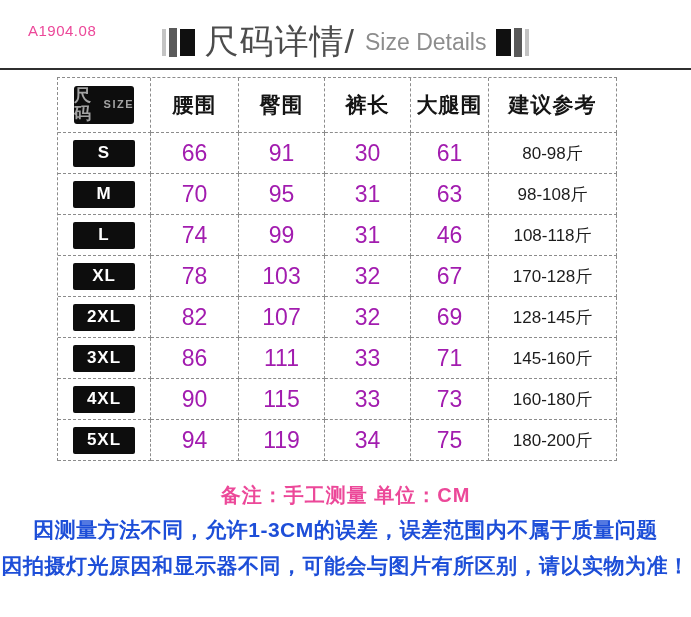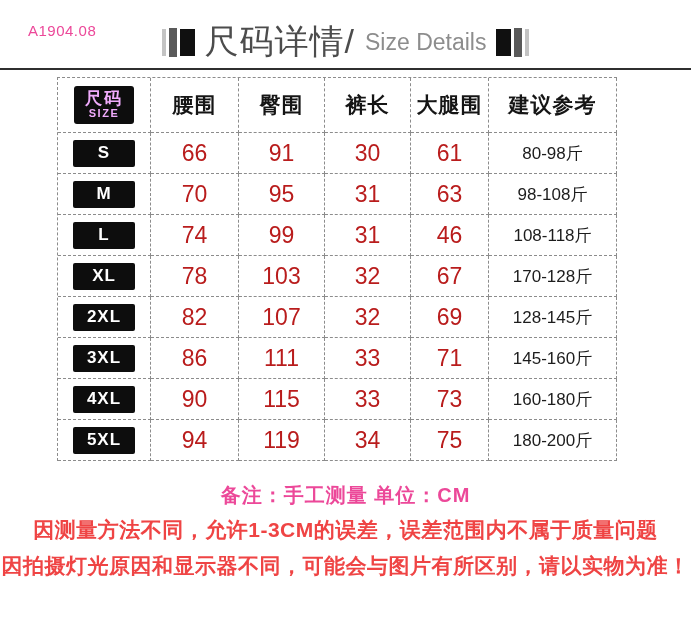--- a/index.html
+++ b/index.html
@@ -26,40 +26,40 @@
     display:grid;grid-template-columns:93px 88px 86px 86px 78px 128px;
     border-top:1px dashed #8c8c8c;border-left:1px dashed #8c8c8c;
   }
   .cell{
     display:flex;align-items:center;justify-content:center;
     border-right:1px dashed #8c8c8c;border-bottom:1px dashed #8c8c8c;
     height:41px;box-sizing:border-box;background:#fff;
   }
   .cell.head{height:55px;}
   .th{font-size:21px;font-weight:bold;color:#151515;letter-spacing:1px;white-space:nowrap;}
-  .num{font-size:23px;color:#b91c1c;}
+  .num{font-size:23px;color:#a21caf;}
   .range{font-size:17px;color:#1c1c1c;}
   .size-box{
     width:62px;height:27px;background:#0d0d0d;color:#fff;border-radius:2px;
     display:flex;align-items:center;justify-content:center;
     font-size:17px;font-weight:bold;letter-spacing:1px;
   }
   .size-box-head{
-    width:60px;height:38px;background:#0d0d0d;color:#f0abfc;border-radius:3px;
-    display:flex;flex-direction:column;align-items:center;justify-content:center;line-height:1.05;
+    width:60px;height:38px;background:#0d0d0d;color:#a3a3a3;border-radius:3px;
+    display:flex;flex-direction:row;align-items:center;justify-content:center;line-height:1.05;
   }
   .size-box-head .zh{font-size:17px;font-weight:bold;letter-spacing:2px;}
   .size-box-head .en{font-size:11px;font-weight:bold;letter-spacing:1.5px;}
   .remark{
     position:absolute;top:482px;left:0;width:691px;text-align:center;
     font-size:20px;font-weight:600;color:#ec4899;letter-spacing:1px;white-space:nowrap;
   }
   .disc{
     position:absolute;left:0;width:691px;text-align:center;
-    font-size:21px;font-weight:600;color:#ef4444;letter-spacing:.5px;white-space:nowrap;
+    font-size:21px;font-weight:600;color:#1d4ed8;letter-spacing:.5px;white-space:nowrap;
   }
   .disc1{top:516px;}
   .disc2{top:552px;}
 </style>
 </head>
 <body>
 
 <div class="canvas">
 
   <div class="code">A1904.08</div>

